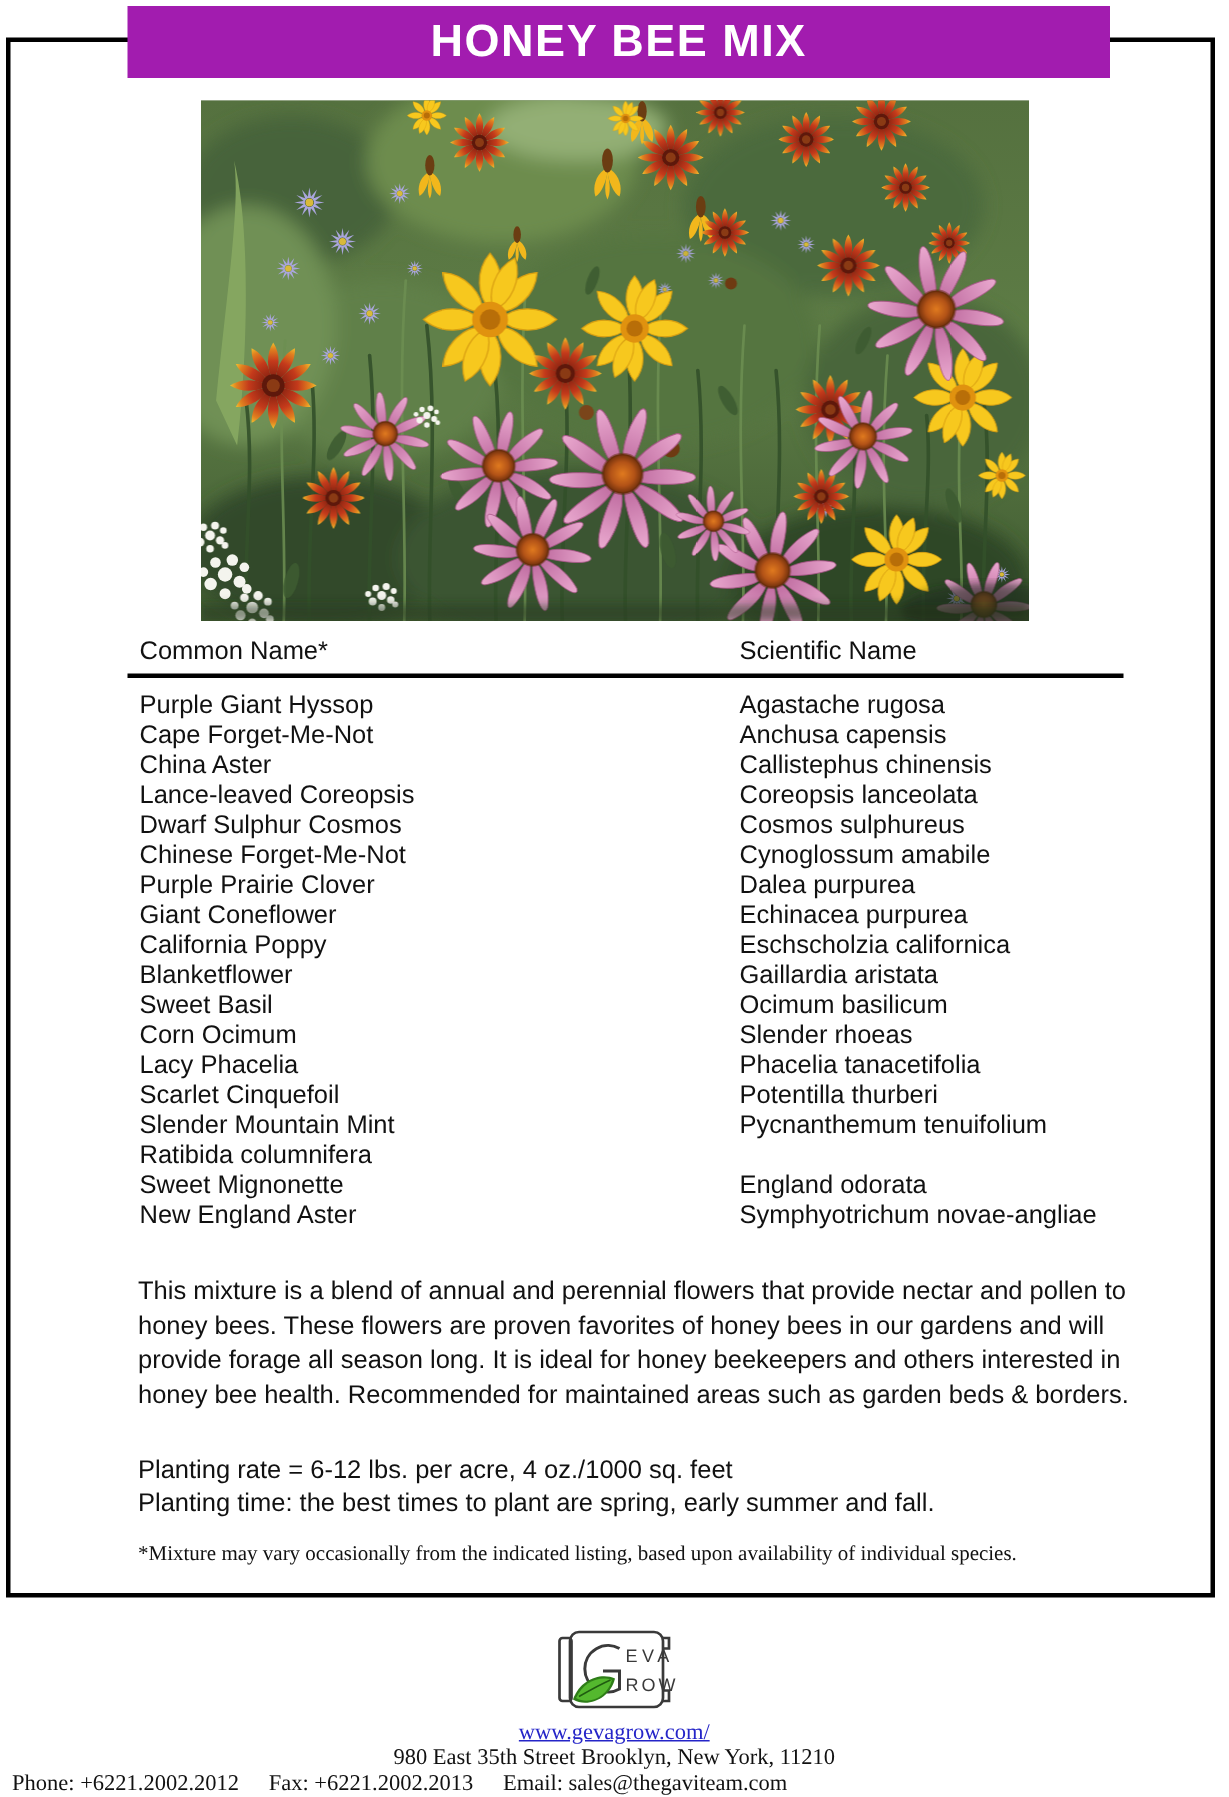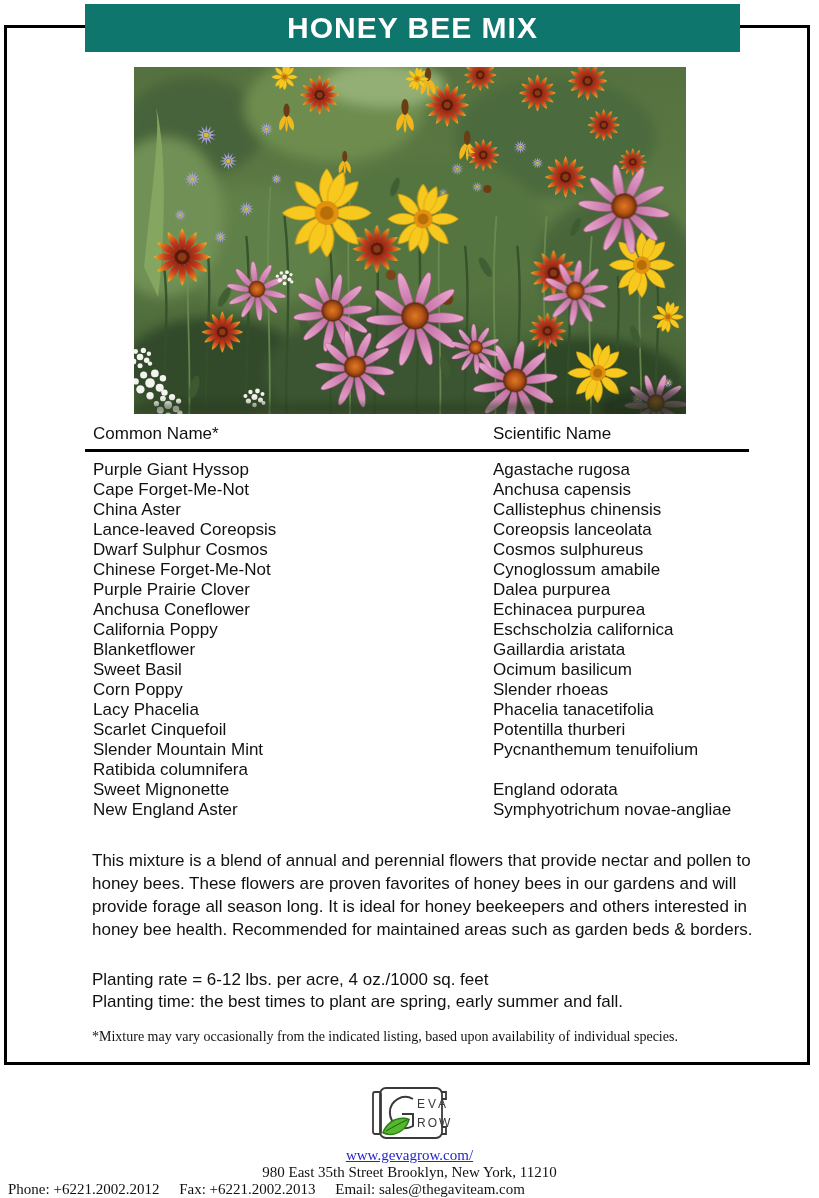--- a/index.html
+++ b/index.html
@@ -5,21 +5,21 @@
   html,body{margin:0;padding:0;}
   body{
     width:819px;height:1198px;position:relative;background:#ffffff;
     font-family:"Liberation Sans", sans-serif;color:#111;overflow:hidden;
   }
   .frame{
     position:absolute;left:4px;top:25px;width:800px;height:1034px;
     border:3px solid #000;background:transparent;
   }
   .titlebar{
-    position:absolute;left:85px;top:4px;width:655px;height:48px;background:#0f766e;
+    position:absolute;left:85px;top:4px;width:655px;height:48px;background:#a21caf;
     display:flex;align-items:center;justify-content:center;z-index:3;
   }
   .titlebar span{
     color:#fff;font-size:30px;font-weight:bold;letter-spacing:1px;
   }
   .photo{
     position:absolute;left:134px;top:67px;width:552px;height:347px;z-index:2;
     background:#4e6a3b;
   }
   .photo svg{display:block;width:100%;height:100%;}
@@ -350,41 +350,41 @@
         <span class="tc">Chinese Forget-Me-Not</span>
         <span class="ts">Cynoglossum amabile</span>
       </div>
 
       <div class="trow">
         <span class="tc">Purple Prairie Clover</span>
         <span class="ts">Dalea purpurea</span>
       </div>
 
       <div class="trow">
-        <span class="tc">Anchusa Coneflower</span>
+        <span class="tc">Giant Coneflower</span>
         <span class="ts">Echinacea purpurea</span>
       </div>
 
       <div class="trow">
         <span class="tc">California Poppy</span>
         <span class="ts">Eschscholzia californica</span>
       </div>
 
       <div class="trow">
         <span class="tc">Blanketflower</span>
         <span class="ts">Gaillardia aristata</span>
       </div>
 
       <div class="trow">
         <span class="tc">Sweet Basil</span>
         <span class="ts">Ocimum basilicum</span>
       </div>
 
       <div class="trow">
-        <span class="tc">Corn Poppy</span>
+        <span class="tc">Corn Ocimum</span>
         <span class="ts">Slender rhoeas</span>
       </div>
 
       <div class="trow">
         <span class="tc">Lacy Phacelia</span>
         <span class="ts">Phacelia tanacetifolia</span>
       </div>
 
       <div class="trow">
         <span class="tc">Scarlet Cinquefoil</span>

